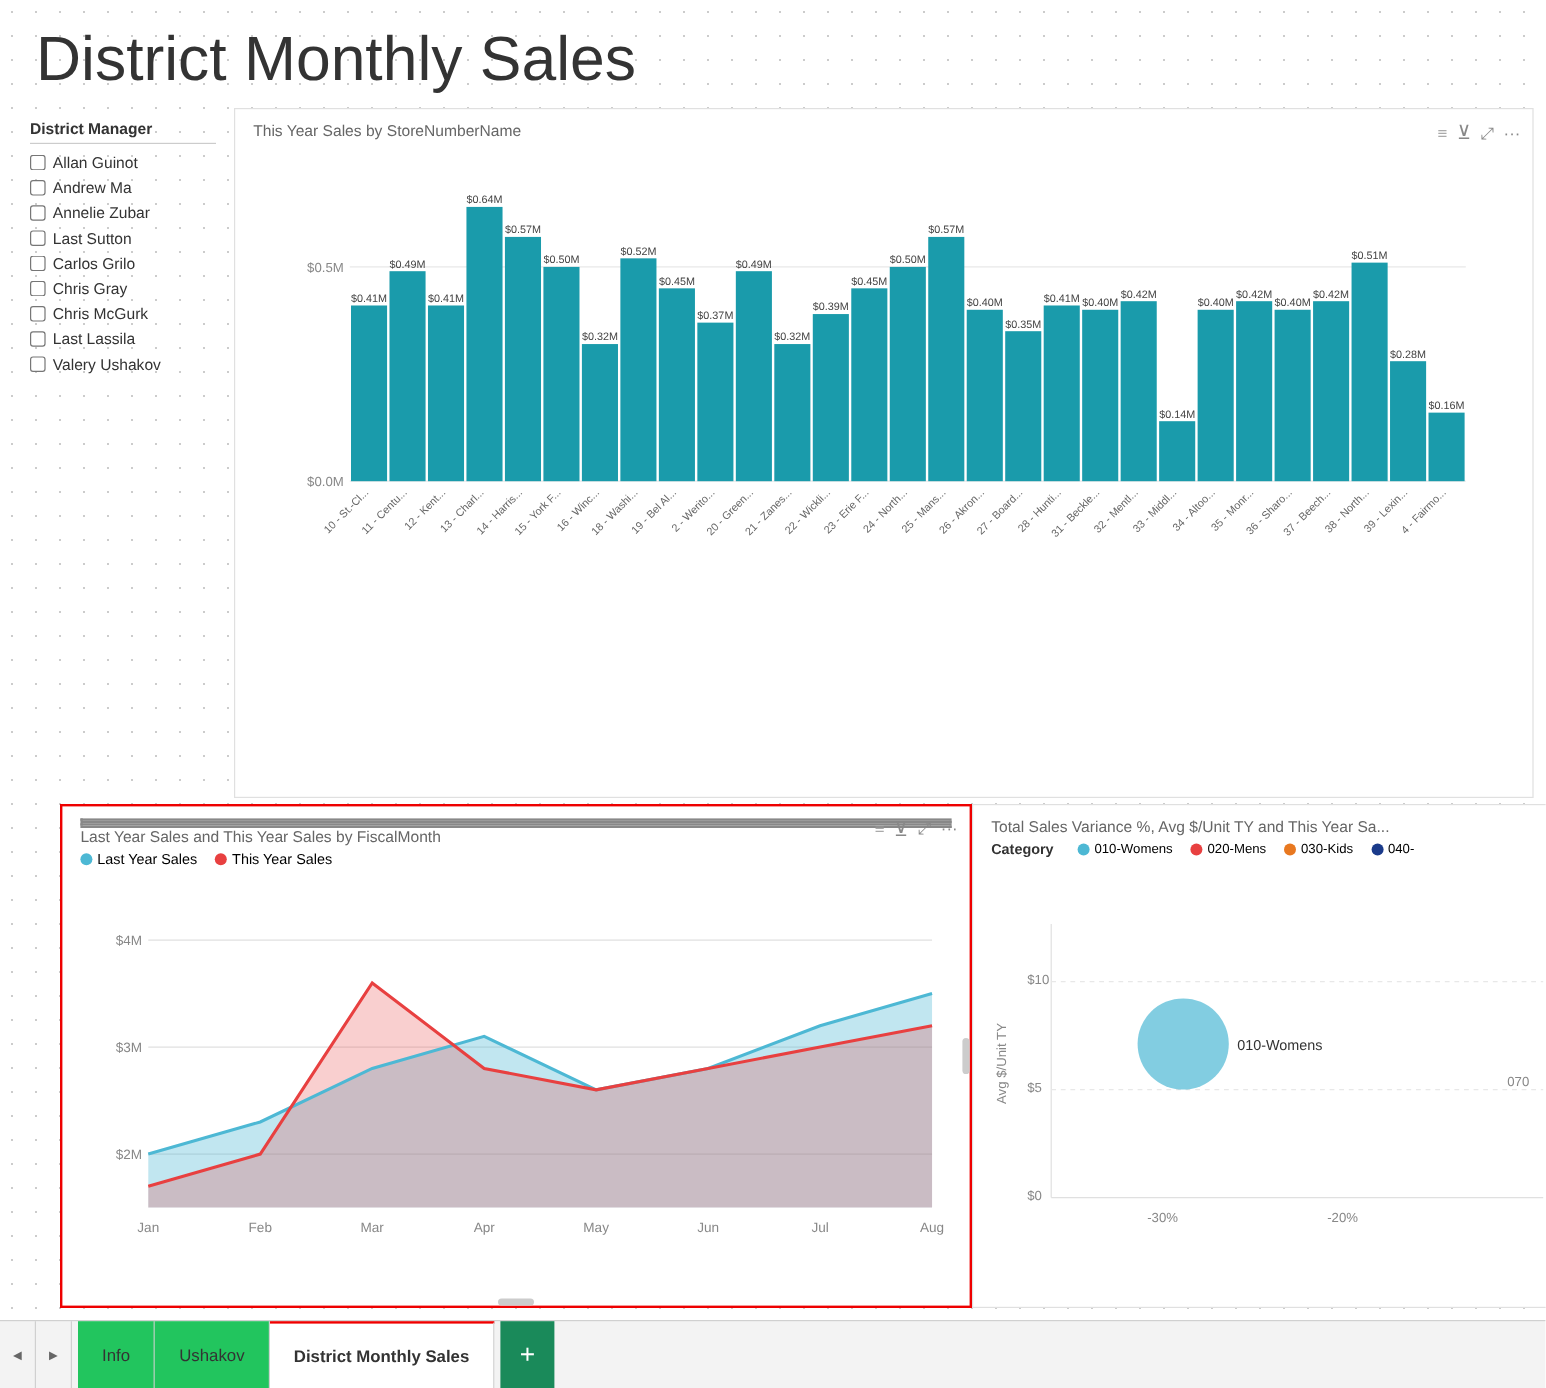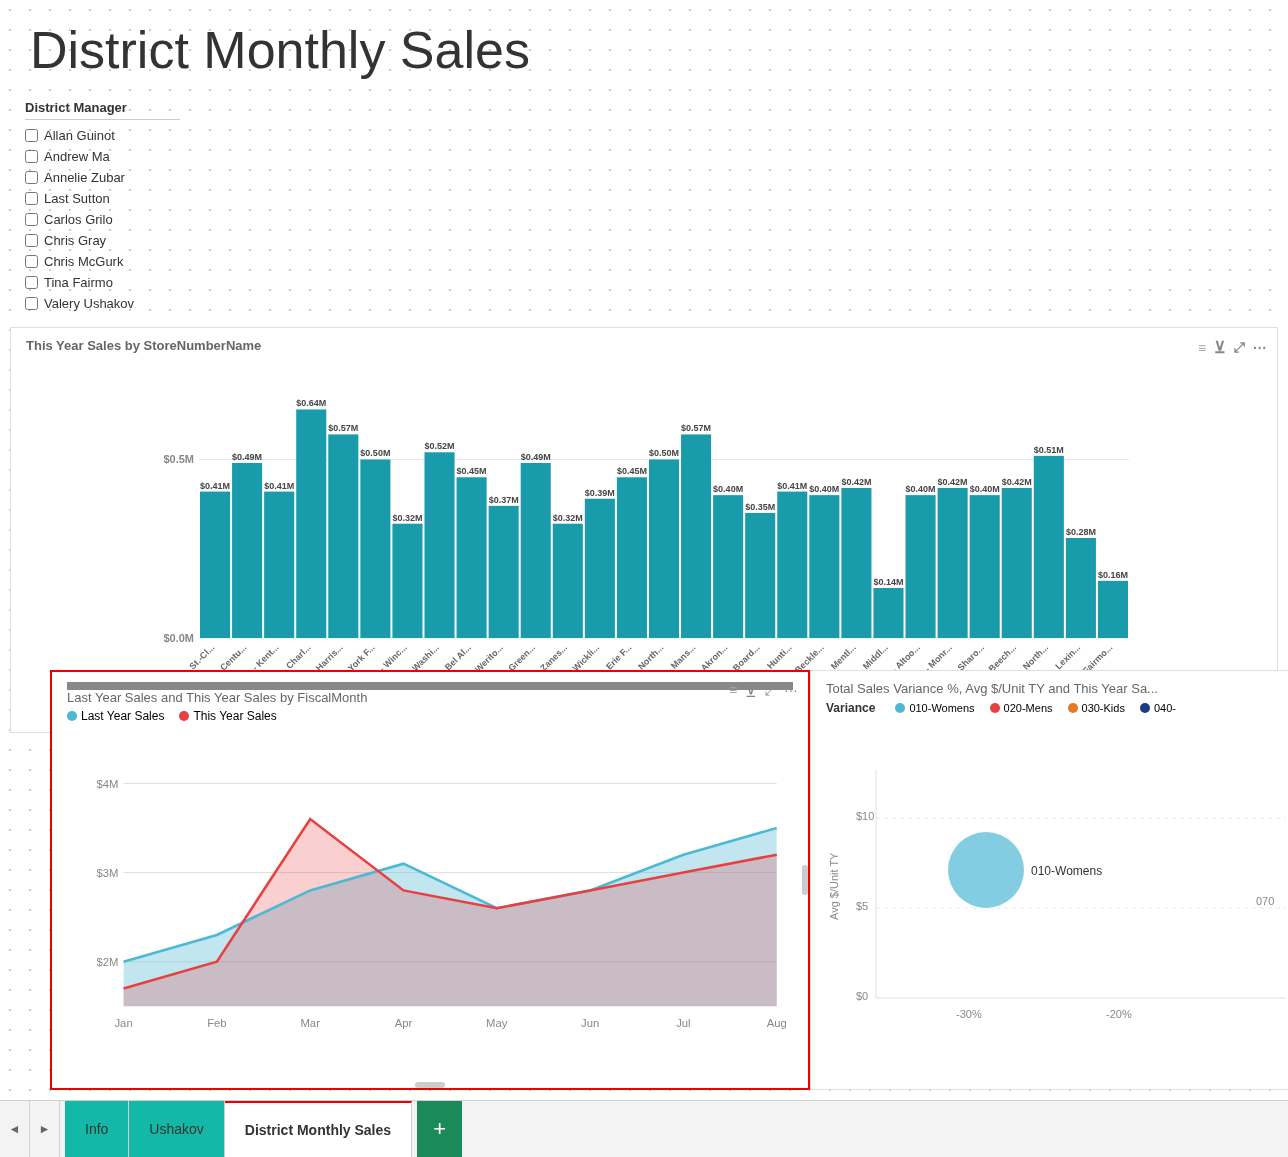--- a/index.html
+++ b/index.html
@@ -28,21 +28,20 @@
       font-weight: 300;
       color: #333;
       padding: 20px 30px 10px 30px;
     }
 
     
     .main-area {
       display: flex;
       padding: 0 10px;
       height: 575px;
-      flex-direction: column;
     }
 
     
     .filter-panel {
       width: 185px;
       padding: 10px 15px;
       flex-shrink: 0;
     }
 
     .filter-title {
@@ -68,21 +67,20 @@
       height: 13px;
     }
 
     
     .bar-chart-panel {
       flex: 1;
       border: 1px solid #e0e0e0;
       background: #fff;
       padding: 10px 15px;
       position: relative;
-      font-weight: bold;
     }
 
     .chart-title {
       font-size: 13px;
       color: #666;
       margin-bottom: 5px;
     }
 
     .chart-toolbar {
       position: absolute;
@@ -192,21 +190,21 @@
     }
 
     .tab {
       padding: 0 20px;
       display: flex;
       align-items: center;
       font-size: 14px;
       cursor: pointer;
       border-right: 1px solid #d0d0d0;
       color: #333;
-      background: #14b8a6;
+      background: #22c55e;
     }
 
     .tab.active {
       background: #fff;
       font-weight: 600;
       border-top: 2px solid #e00;
       border-bottom: none;
     }
 
     .tab-add {
@@ -286,21 +284,21 @@
           <div class="filter-item">
             <input type="checkbox" style="">
             <span>Chris Gray</span>
           </div>
           <div class="filter-item">
             <input type="checkbox" style="">
             <span>Chris McGurk</span>
           </div>
           <div class="filter-item">
             <input type="checkbox" style="">
-            <span>Tina Fairmo</span>
+            <span>Last Lassila</span>
           </div>
           <div class="filter-item">
             <input type="checkbox" style="">
             <span>Valery Ushakov</span>
           </div>
         </div>
     </div>
 
     <div class="bar-chart-panel">
       <div class="chart-title">This Year Sales by StoreNumberName</div>
@@ -455,21 +453,21 @@
         </svg>
 
       <div class="resize-handle-h"></div>
       <div class="resize-handle-v"></div>
     </div>
 
     <div class="scatter-panel">
       <div class="scatter-title">Total Sales Variance %, Avg $/Unit TY and This Year Sa...</div>
 
       <div class="legend" style="margin-top:5px;flex-wrap:wrap;">
-        <span style="font-size:12px;color:#333;margin-right:5px;font-weight:600;">Variance</span>
+        <span style="font-size:12px;color:#333;margin-right:5px;font-weight:600;">Category</span>
         <div class="legend-item">
           <div class="legend-dot" style="background:#4db8d4;"></div>
           <span style="font-size:11px;">010-Womens</span>
         </div>
         <div class="legend-item">
           <div class="legend-dot" style="background:#e84040;"></div>
           <span style="font-size:11px;">020-Mens</span>
         </div>
         <div class="legend-item">
           <div class="legend-dot" style="background:#e87820;"></div>

